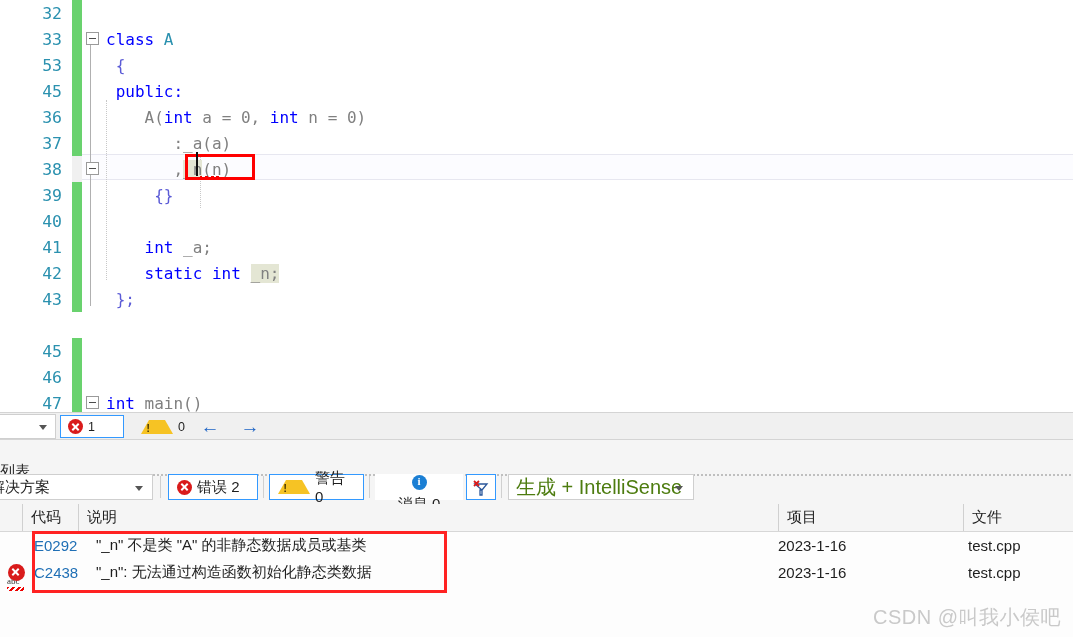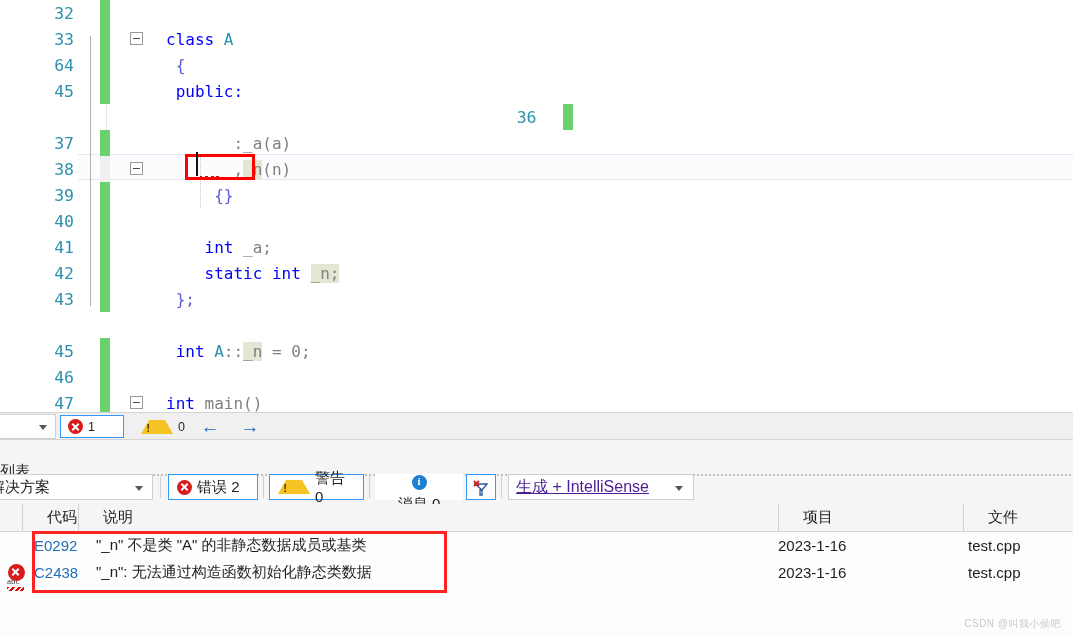--- a/index.html
+++ b/index.html
@@ -11,26 +11,25 @@
     position:relative;
   }
 
   
   #editor{
     position:absolute;left:0;top:0;width:1073px;height:412px;
     background:#ffffff;
     overflow:hidden;
   }
   .code-line{
-    position:absolute;left:16px;right:0;height:26px;
+    position:absolute;left:4px;right:0;height:26px;
     display:flex;align-items:center;
     font-family:"DejaVu Sans Mono","Liberation Mono",monospace;
     font-size:16px;
     white-space:pre;
-    gap:16px;
   }
   .lineno{
     width:58px;text-align:right;
     color:#2B91AF;
     font-family:"DejaVu Sans Mono","Liberation Mono",monospace;
     font-size:16.5px;
     flex:0 0 58px;
     letter-spacing:0px;
   }
   .changebar{
@@ -165,57 +164,57 @@
   }
   #filterbtn{
     position:absolute;left:466px;top:2px;width:30px;height:26px;
     border:1px solid #3399ff;background:#fff;box-sizing:border-box;
   }
   #buildcombo{
     position:absolute;left:508px;top:2px;width:186px;height:26px;
     background:#fff;border:1px solid #cfcfcf;box-sizing:border-box;
     display:flex;align-items:center;
   }
-  #buildcombo .lbl{padding-left:7px;font-size:16px;color:#4c1d95;text-decoration:underline;}
+  #buildcombo .lbl{padding-left:7px;font-size:20px;color:#4d7c0f;}
   #buildcombo .arrow{
     position:absolute;right:10px;top:11px;width:0;height:0;
     border-left:4px solid transparent;border-right:4px solid transparent;border-top:5px solid #555;
   }
 
   
   #errtable{
     position:absolute;left:0;top:64px;width:1073px;height:133px;
     background:#fdfdfd;
   }
   #thead{
     position:absolute;left:0;top:0;width:1073px;height:27px;
     background:#f5f5f5;border-bottom:1px solid #d7d7d7;
   }
   .th{
     position:absolute;top:0;height:27px;
     display:flex;align-items:center;
     font-size:15px;color:#1e1e1e;
     border-left:1px solid #d0d0d0;
-    padding-left:24px;box-sizing:border-box;
+    padding-left:8px;box-sizing:border-box;
   }
   .trow{
     position:absolute;left:0;width:1073px;height:27px;
   }
   .cell{
     position:absolute;top:0;height:27px;display:flex;align-items:center;
     font-size:15px;color:#1e1e1e;
   }
   .code-cell{color:#1f6fb5;}
   #redbox2{
     position:absolute;left:32px;top:27px;width:415px;height:62px;
     border:3px solid #ff2222;box-sizing:border-box;z-index:5;
   }
   #watermark{
     position:absolute;right:12px;bottom:6px;
-    font-size:10px;color:#c9c9c9;
+    font-size:20px;color:#c9c9c9;
     letter-spacing:0.5px;
   }
 
   
   .ico-err{
     width:15px;height:15px;border-radius:50%;background:#d91b1b;
     position:relative;flex:0 0 15px;
   }
   .ico-err:before,.ico-err:after{
     content:"";position:absolute;left:3px;top:6.5px;width:9px;height:2px;background:#fff;
@@ -267,37 +266,38 @@
   </div>
 
   <div class="code-line" style="top:26px;">
     <span class="lineno">33</span>
     <span class="changebar"></span>
     <span class="gutter2"><span class="collapse"></span></span>
     <span class="codetext"><span class="kw">class</span> <span class="cls">A</span></span>
   </div>
 
   <div class="code-line" style="top:52px;">
-    <span class="lineno">64</span>
+    <span class="lineno">53</span>
     <span class="changebar"></span>
     <span class="gutter2"></span>
     <span class="codetext"> <span class="brace">{</span></span>
   </div>
 
   <div class="code-line" style="top:78px;">
     <span class="lineno">45</span>
     <span class="changebar"></span>
     <span class="gutter2"></span>
     <span class="codetext"> <span class="kw">public:</span></span>
   </div>
 
   <div class="code-line" style="top:104px;justify-content:center;">
     <span class="lineno">36</span>
     <span class="changebar"></span>
     <span class="gutter2"></span>
+    <span class="codetext">    <span class="id">A</span><span class="pun">(</span><span class="kw">int</span> <span class="id">a</span><span class="pun"> = </span><span class="num">0</span><span class="pun">, </span><span class="kw">int</span> <span class="id">n</span><span class="pun"> = </span><span class="num">0</span><span class="pun">)</span></span>
   </div>
 
   <div class="code-line" style="top:130px;">
     <span class="lineno">37</span>
     <span class="changebar"></span>
     <span class="gutter2"></span>
     <span class="codetext">       <span class="pun">:</span><span class="id">_a</span><span class="pun">(a)</span></span>
   </div>
 
   <div class="code-line" style="top:156px;">
@@ -343,21 +343,20 @@
     <span class="changebar"></span>
     <span class="gutter2"></span>
     <span class="codetext"> <span class="brace">};</span></span>
   </div>
 
 
   <div class="code-line" style="top:338px;">
     <span class="lineno">45</span>
     <span class="changebar"></span>
     <span class="gutter2"></span>
-    <span class="codetext"> <span class="kw">int</span> <span class="cls">A</span><span class="pun">::</span><span class="id hl">_n</span><span class="pun"> = 0;</span></span>
   </div>
 
   <div class="code-line" style="top:364px;">
     <span class="lineno">46</span>
     <span class="changebar"></span>
     <span class="gutter2"></span>
     <span class="codetext"></span>
   </div>
 
   <div class="code-line" style="top:390px;">

